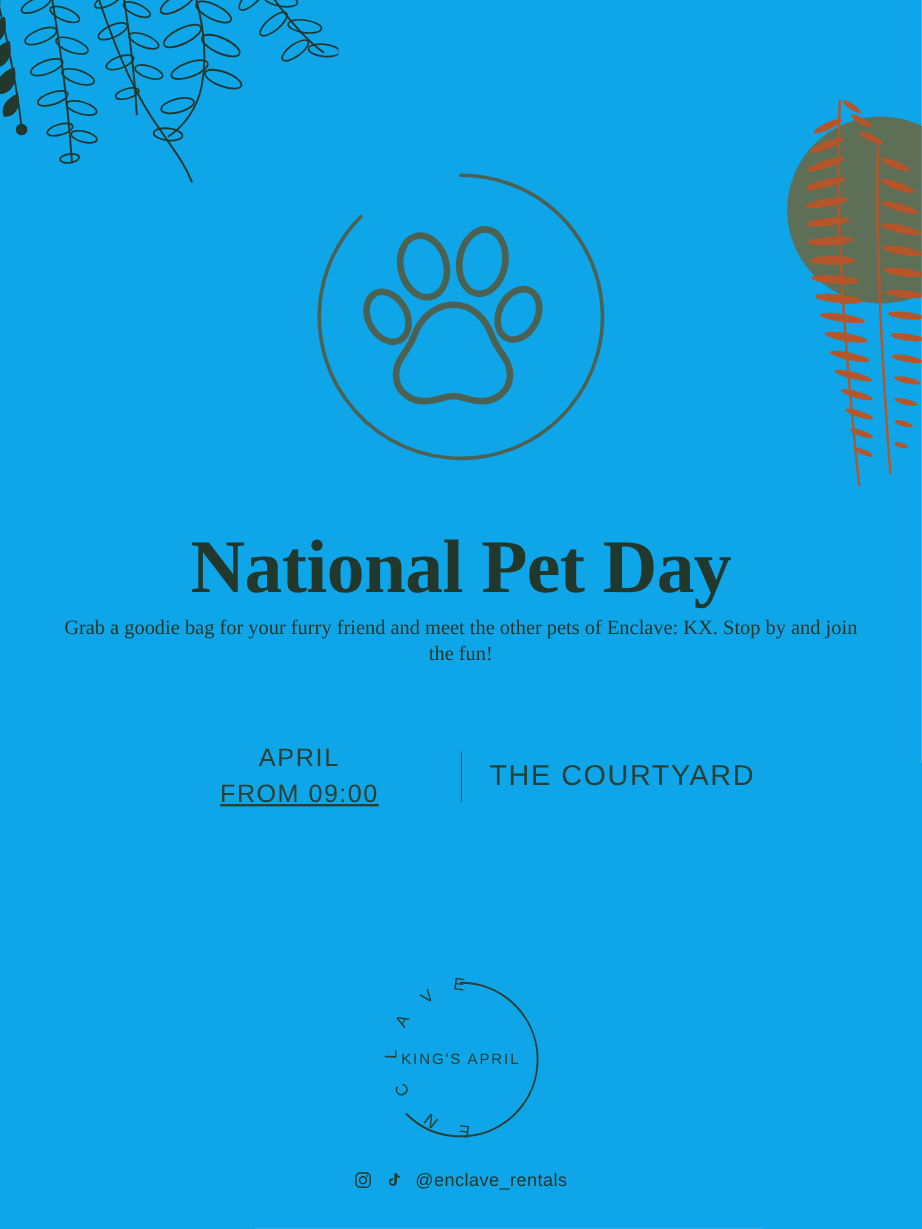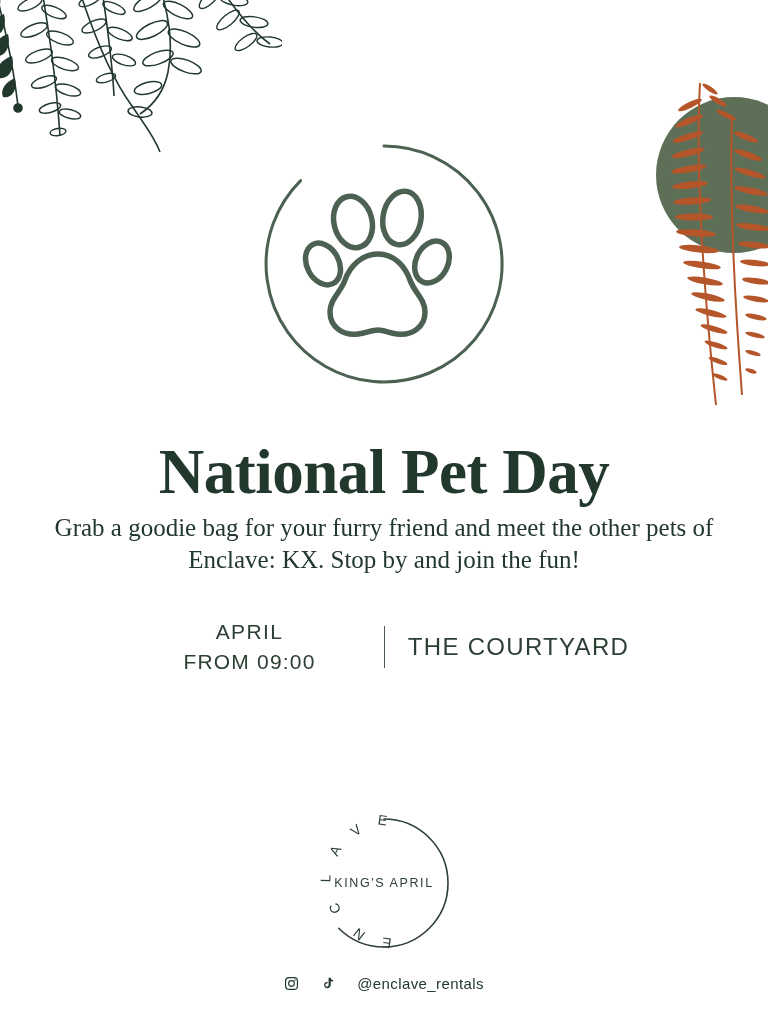--- a/index.html
+++ b/index.html
@@ -10,21 +10,21 @@
     width: 768px;
     height: 1024px;
     background: #f0e9e4;
     font-family: "Liberation Sans", sans-serif;
     overflow: hidden;
     position: relative;
   }
   .poster {
     position: absolute;
     inset: 0;
-    background: #ffffff;
+    background: #0ea5e9;
     overflow: hidden;
   }
 
   
   .deco {
     position: absolute;
     pointer-events: none;
   }
   .deco-topleft {
     top: -14px;
@@ -69,21 +69,21 @@
     font-family: "Liberation Serif", serif;
     font-weight: bold;
     font-size: 63px;
     line-height: 1.02;
     letter-spacing: -0.5px;
     color: #22382d;
     margin: 0 0 8px 0;
   }
   .subtitle {
     font-family: "Liberation Serif", serif;
-    font-size: 25px;
+    font-size: 17px;
     line-height: 1.25;
     color: #22382d;
     margin: 0;
     padding: 0 12px;
   }
 
   
   .details {
     position: absolute;
     top: 620px;
@@ -125,20 +125,21 @@
   .day {
     font-size: 29px;
     font-weight: bold;
     letter-spacing: 0.5px;
     color: #22382d;
   }
   .time {
     font-size: 21px;
     letter-spacing: 1.2px;
     color: #2c3f33;
+    text-decoration: underline;
   }
   .venue {
     font-size: 24px;
     letter-spacing: 1.3px;
     color: #2c3f33;
   }
 
   
   .logo-wrap {
     position: absolute;
@@ -174,21 +175,21 @@
 
   
   .handle-wrap {
     position: absolute;
     bottom: 32px;
     left: 0;
     right: 0;
     display: flex;
     align-items: center;
     justify-content: center;
-    gap: 22px;
+    gap: 11px;
   }
   .handle-text {
     font-size: 15px;
     letter-spacing: 0.4px;
     color: #22382d;
   }
   .icon-sm {
     display: inline-flex;
     align-items: center;
   }

